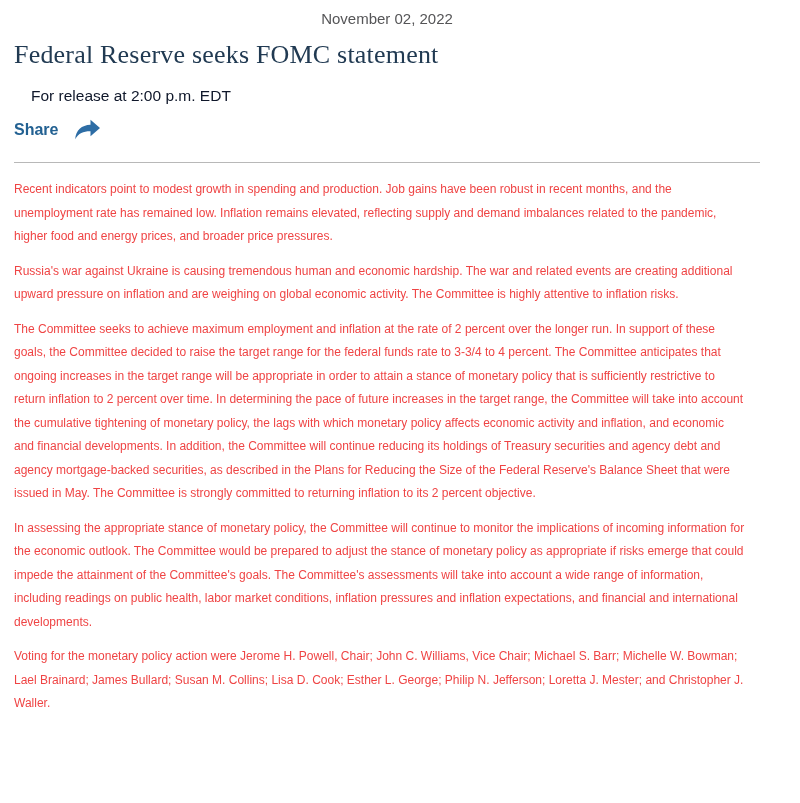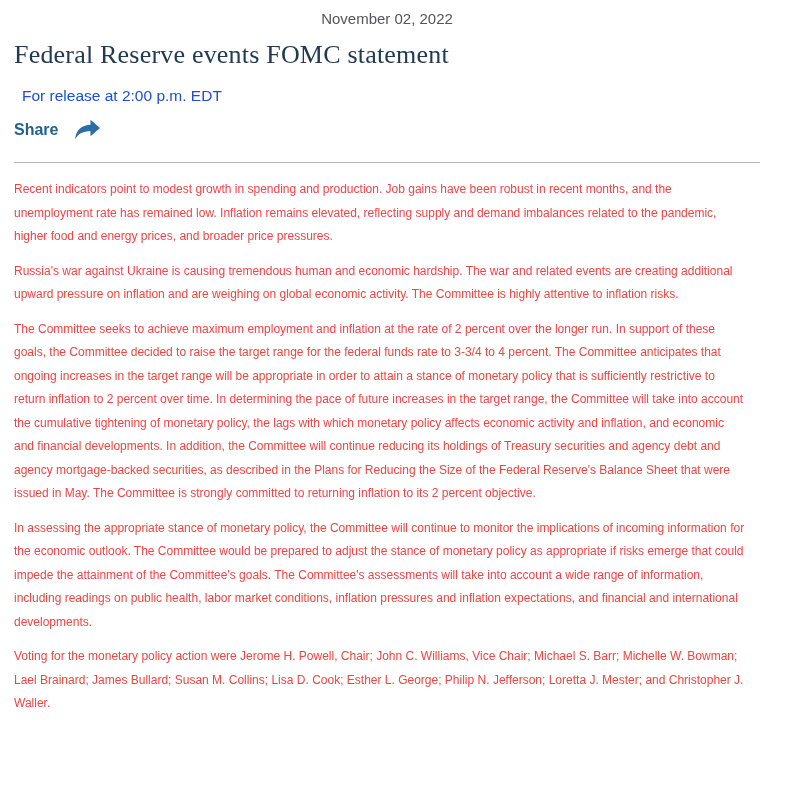--- a/index.html
+++ b/index.html
@@ -26,22 +26,22 @@
     font-family: "Liberation Serif", "DejaVu Serif", serif;
     font-size: 26px;
     font-weight: 400;
     color: #213a52;
     margin: 12px 0 0 0;
     line-height: 30px;
     letter-spacing: 0.2px;
   }
   .release-line {
     font-size: 15.5px;
-    color: #1d4ed8;
-    margin: 17px 0 0 8px;
+    color: #0f172a;
+    margin: 17px 0 0 17px;
     line-height: 18px;
   }
   .share-row {
     margin: 14px 0 0 0;
     display: flex;
     align-items: center;
     gap: 16px;
     width: fit-content;
     cursor: pointer;
     text-decoration: none;
@@ -74,21 +74,21 @@
   }
   .article p:last-child { margin-bottom: 0; }
 </style>
 </head>
 <body>
 
 <div class="page">
 
   <p class="press-date">November 02, 2022</p>
 
-  <h1 class="press-title">Federal Reserve events FOMC statement</h1>
+  <h1 class="press-title">Federal Reserve seeks FOMC statement</h1>
 
   <p class="release-line">For release at 2:00 p.m. EDT</p>
 
   <a class="share-row">
     <span class="share-label">Share</span>
     <span class="share-icon">
       <svg width="27" height="21" viewBox="0 0 27 21" aria-hidden="true">
         <path d="M16.5 0.8 L26 9 L16.5 17.2 L16.5 12.3 C9.5 12.2 4.6 14.2 1.2 20.2 C1.8 11.4 7.6 6.1 16.5 5.8 Z" fill="#2d6da5"></path>
       </svg>
     </span>

